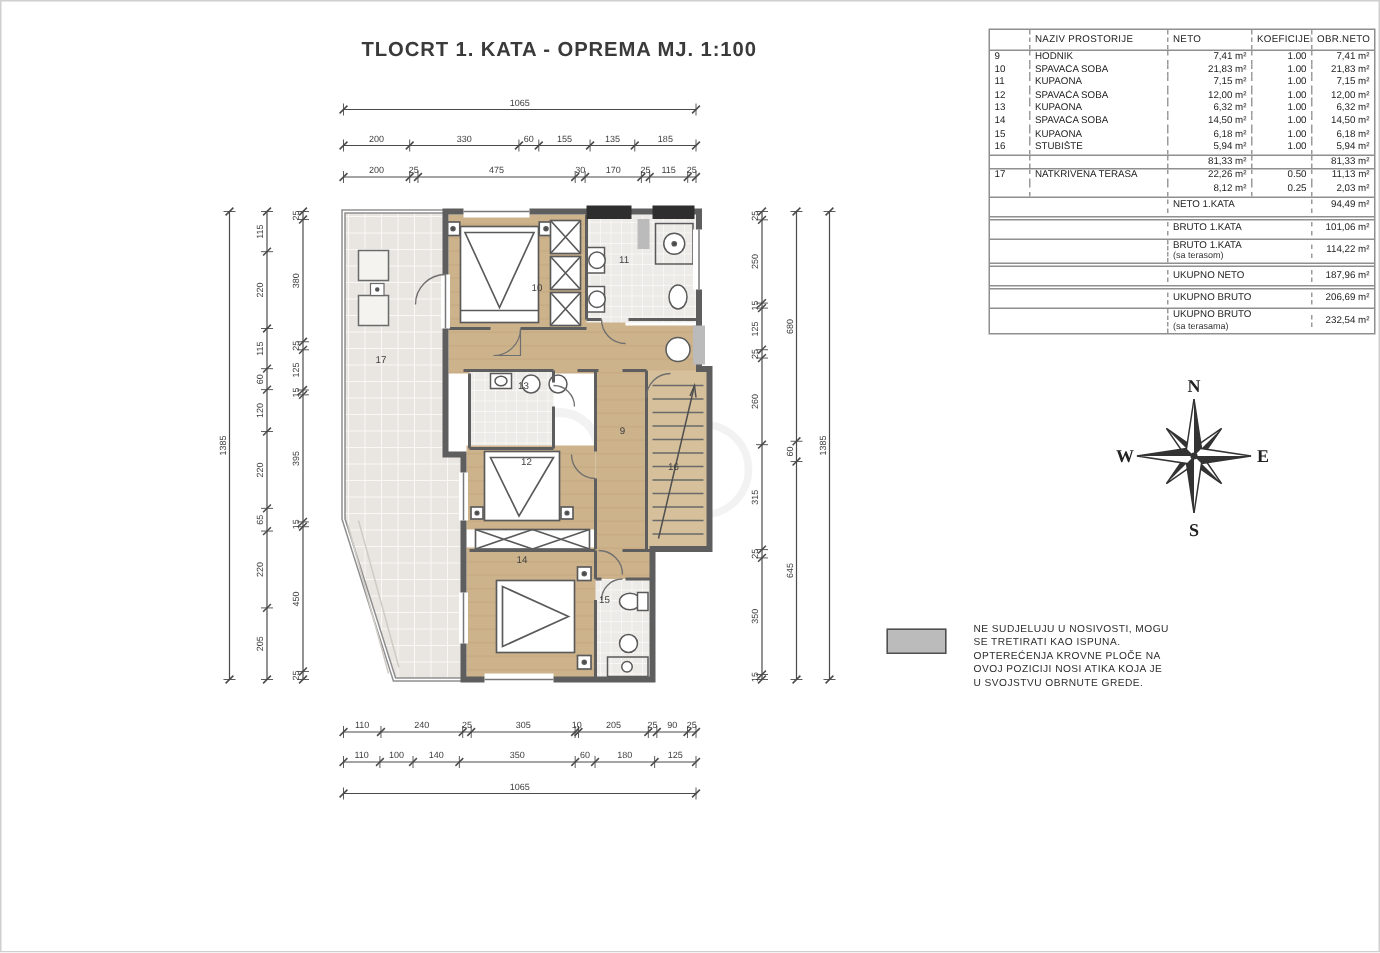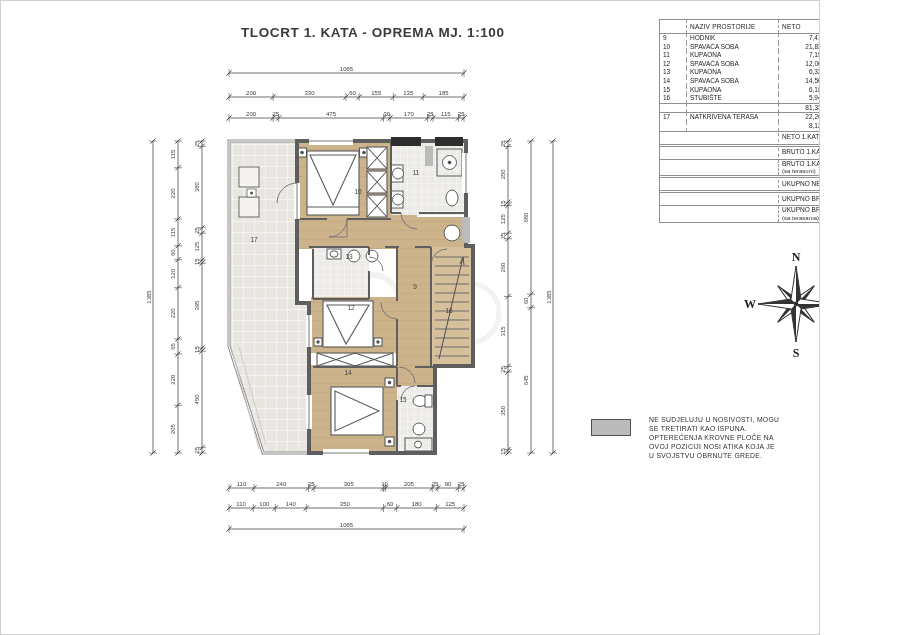--- a/index.html
+++ b/index.html
@@ -1,16 +1,16 @@
 <!DOCTYPE html>
 <html><head>
 <meta charset="utf-8">
 <style>
   html,body{margin:0;padding:0;background:#fff;}
-  .sheet{position:relative;width:820px;height:635px;background:#ffffff;overflow:hidden;
+  .sheet{position:relative;width:920px;height:635px;background:#ffffff;overflow:hidden;
          font-family:"Liberation Sans",sans-serif;color:#333;box-sizing:border-box;
          border:1px solid #cfcfcf;}
   .title{position:absolute;left:240px;top:24px;font-size:13.5px;font-weight:bold;
          letter-spacing:.6px;color:#3a3a3a;white-space:nowrap;}
   svg{position:absolute;left:0;top:0;}
   
   .tbl{position:absolute;left:658px;top:18px;width:256px;border:1px solid #8f8f8f;
        font-size:6.5px;line-height:8.6px;color:#222;background:#fff;}
   .trow{display:grid;grid-template-columns:26px 92px 56px 40px 1fr;}
   .trow .c{padding:0 3px;overflow:hidden;white-space:nowrap;}

